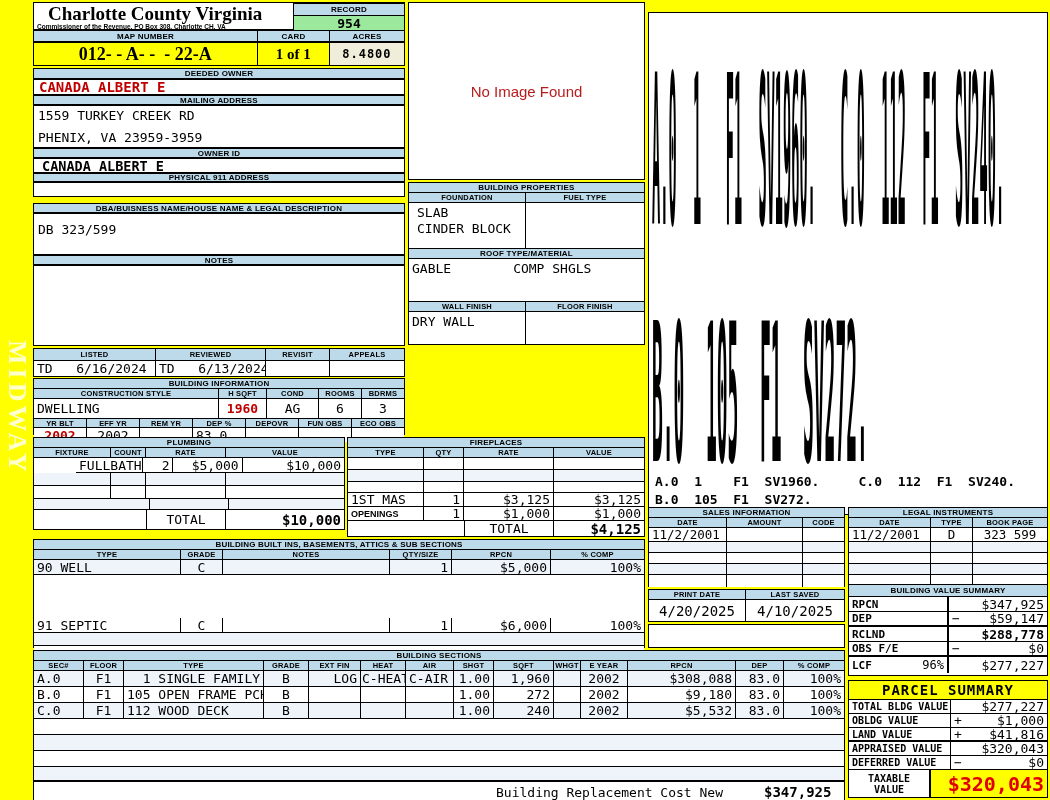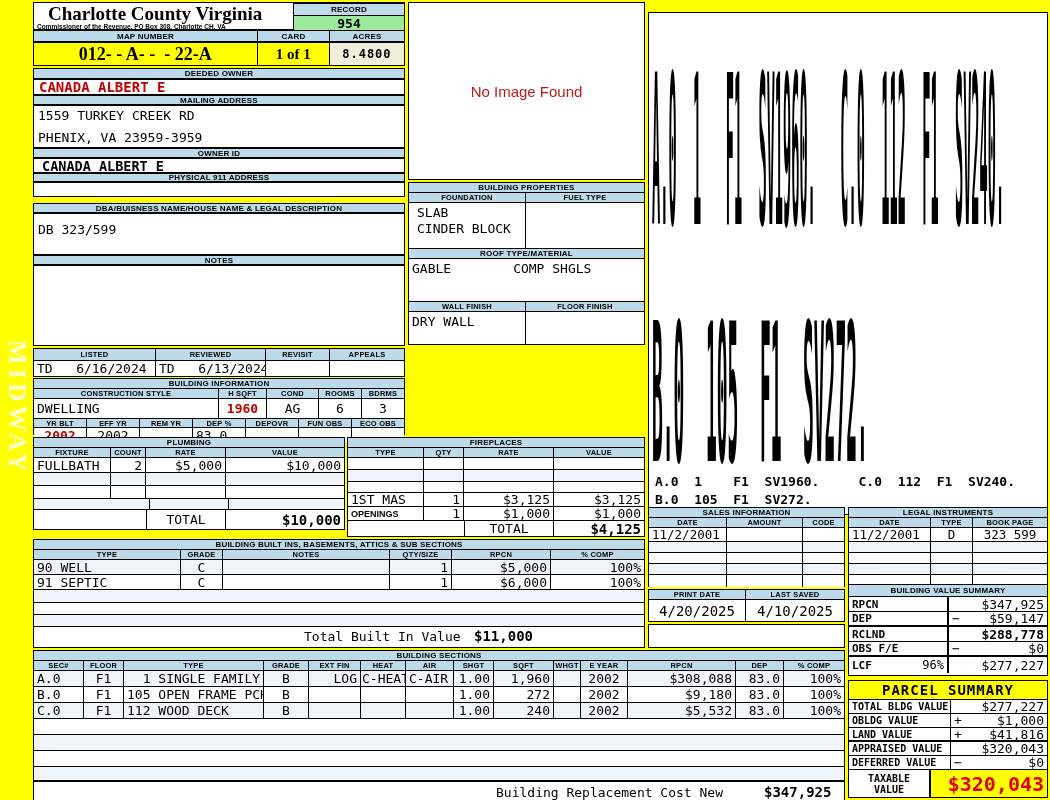--- a/index.html
+++ b/index.html
@@ -165,21 +165,21 @@
   <div class="P tbl" style="left:33px;top:437px;width:312px;height:93px;">
     <div class="r" style="height:10px;">
         <div class="bar">PLUMBING</div>
       </div>
     <div class="r" style="height:10px;">
       <div class="ch" style="width:77px;">FIXTURE</div>
       <div class="ch" style="width:35px;">COUNT</div>
       <div class="ch" style="width:80px;">RATE</div>
       <div class="ch" style="width:118px;">VALUE</div>
     </div>
-    <div class="r" style="height:15px;">
+    <div class="r" style="height:15px;margin-left:42px;">
       <div class="cd" style="width:77px;font-size:13px;">FULLBATH</div>
       <div class="cd ar" style="width:35px;font-size:13px;">2</div>
       <div class="cd ar" style="width:80px;font-size:13px;">$5,000</div>
       <div class="cd ar" style="width:118px;font-size:13px;">$10,000</div>
     </div>
     <div class="r alt" style="height:13px;">
         <div class="cd alt" style="width:77px;"></div>
         <div class="cd alt" style="width:35px;"></div>
         <div class="cd alt" style="width:80px;"></div>
         <div class="cd alt" style="width:118px;"></div>
@@ -263,21 +263,21 @@
       <div class="ch" style="width:93px;">% COMP</div>
     </div>
     <div class="r alt" style="height:15px;">
       <div class="cd alt" style="width:147px;font-size:13px;">90 WELL</div>
       <div class="cd alt ac" style="width:42px;font-size:13px;">C</div>
       <div class="cd alt" style="width:167px;"></div>
       <div class="cd alt ar" style="width:62px;font-size:13px;">1</div>
       <div class="cd alt ar" style="width:99px;font-size:13px;">$5,000</div>
       <div class="cd alt ar" style="width:93px;font-size:13px;">100%</div>
     </div>
-    <div class="r" style="height:15px;">
+    <div class="r" style="height:15px;margin-top:43px;">
       <div class="cd" style="width:147px;font-size:13px;">91 SEPTIC</div>
       <div class="cd ac" style="width:42px;font-size:13px;">C</div>
       <div class="cd" style="width:167px;"></div>
       <div class="cd ar" style="width:62px;font-size:13px;">1</div>
       <div class="cd ar" style="width:99px;font-size:13px;">$6,000</div>
       <div class="cd ar" style="width:93px;font-size:13px;">100%</div>
     </div>
     <div class="r alt" style="height:13px;">
         <div class="cd alt nb" style="width:100%;"></div>
       </div>

